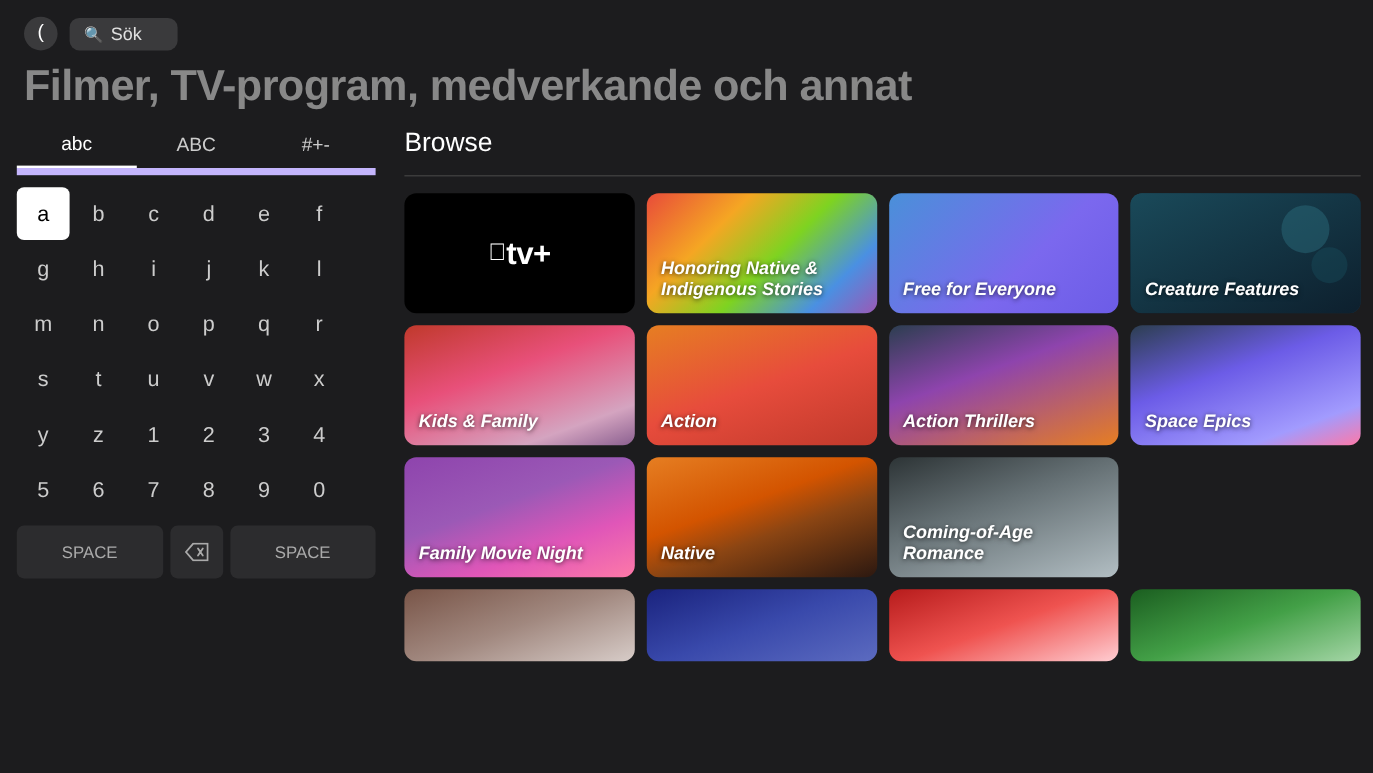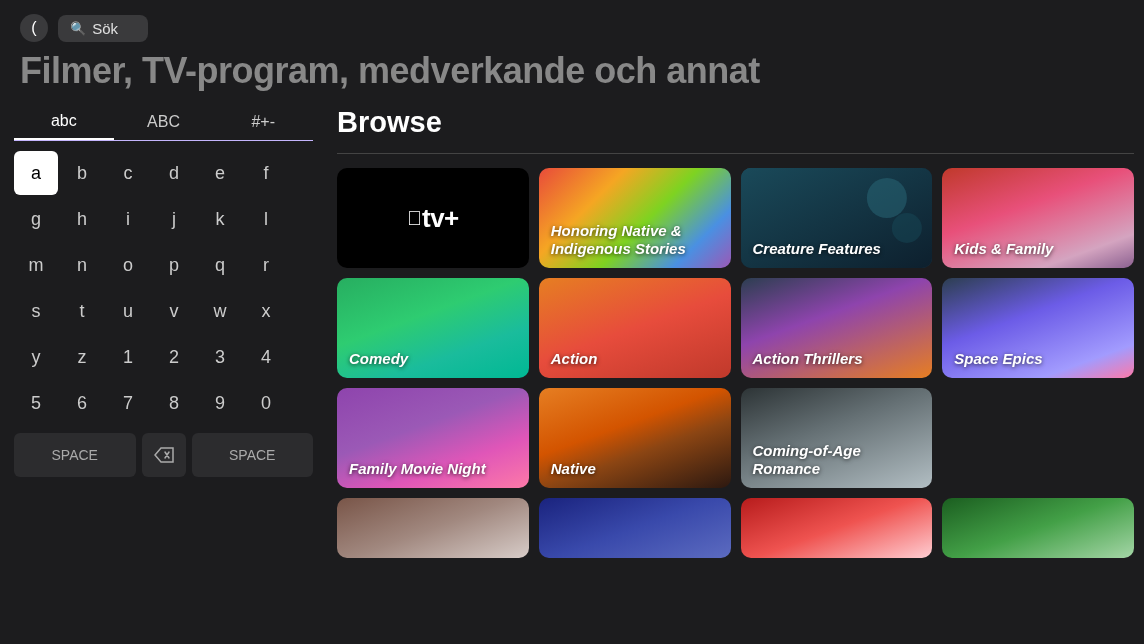--- a/index.html
+++ b/index.html
@@ -74,21 +74,21 @@
     .keyboard-panel {
       width: 305px;
       flex-shrink: 0;
       padding: 0 6px 0 0;
     }
 
     .kb-row-tabs {
       display: flex;
       gap: 0;
       margin-bottom: 10px;
-      border-bottom: 1px solid #c4b5fd;
+      border-bottom: 6px solid #c4b5fd;
     }
 
     .kb-tab {
       flex: 1;
       text-align: center;
       padding: 6px 0 8px 0;
       font-size: 16px;
       color: #ccc;
       cursor: pointer;
       background: none;
@@ -149,22 +149,22 @@
     }
 
     
     .browse-panel {
       flex: 1;
       padding: 0 0 0 18px;
       overflow: hidden;
     }
 
     .browse-title {
-      font-size: 29px;
-      font-weight: 700;
+      font-size: 22px;
+      font-weight: 400;
       color: #fff;
       margin-bottom: 14px;
     }
 
     .browse-divider {
       height: 1px;
       background: #444;
       margin-bottom: 14px;
     }
 
@@ -407,20 +407,23 @@
         <div class="appletv-logo">
           <span style="font-size:20px; margin-right:1px;"></span>
           <span class="tv-plus-text">tv+</span>
         </div>
       </div>
 
       <div class="browse-card card-honoring">
         <div class="browse-card-label">Honoring Native &amp; Indigenous Stories</div>
       </div>
 
+      <div class="browse-card card-free">
+        <div class="browse-card-label">Free for Everyone</div>
+      </div>
 
       <div class="browse-card card-creature">
         <div class="card-creature-img">
           
           <svg width="100%" height="100%" viewBox="0 0 200 100" preserveAspectRatio="xMidYMid slice">
             <defs>
               <linearGradient id="cg1" x1="0%" y1="0%" x2="100%" y2="100%">
                 <stop offset="0%" stop-color="#1a4a5a"></stop>
                 <stop offset="100%" stop-color="#0d1f2d"></stop>
               </linearGradient>
@@ -430,23 +433,20 @@
             <circle cx="170" cy="60" r="15" fill="#1a5060" opacity="0.4"></circle>
           </svg>
         </div>
         <div class="browse-card-label">Creature Features</div>
       </div>
 
       <div class="browse-card card-kids">
         <div class="browse-card-label">Kids &amp; Family</div>
       </div>
 
-      <div class="browse-card card-comedy">
-        <div class="browse-card-label">Comedy</div>
-      </div>
 
       <div class="browse-card card-action">
         <div class="browse-card-label">Action</div>
       </div>
 
       <div class="browse-card card-action-thrillers">
         <div class="browse-card-label">Action Thrillers</div>
       </div>
 
       <div class="browse-card card-space">

